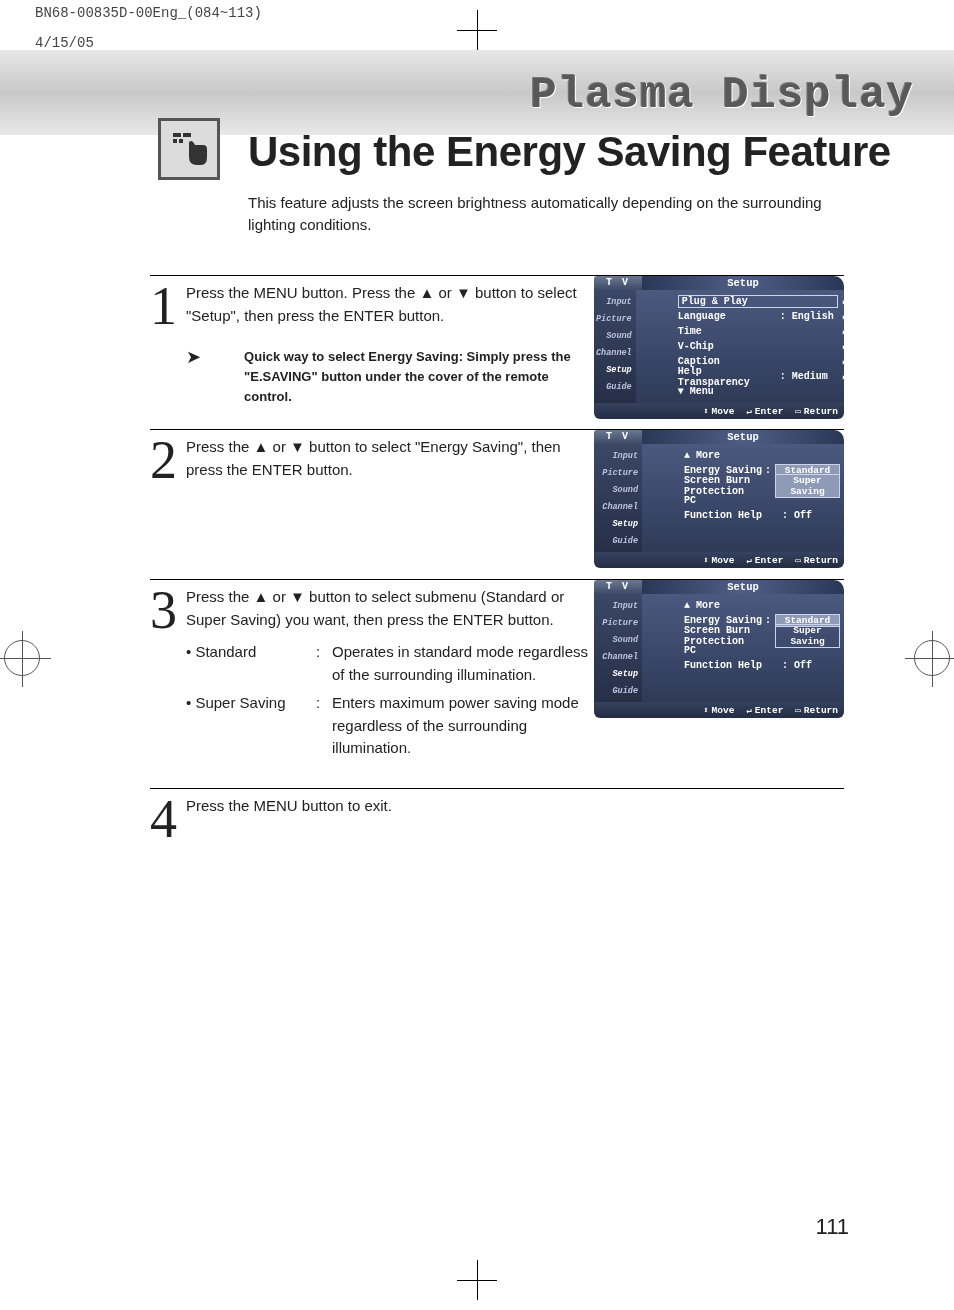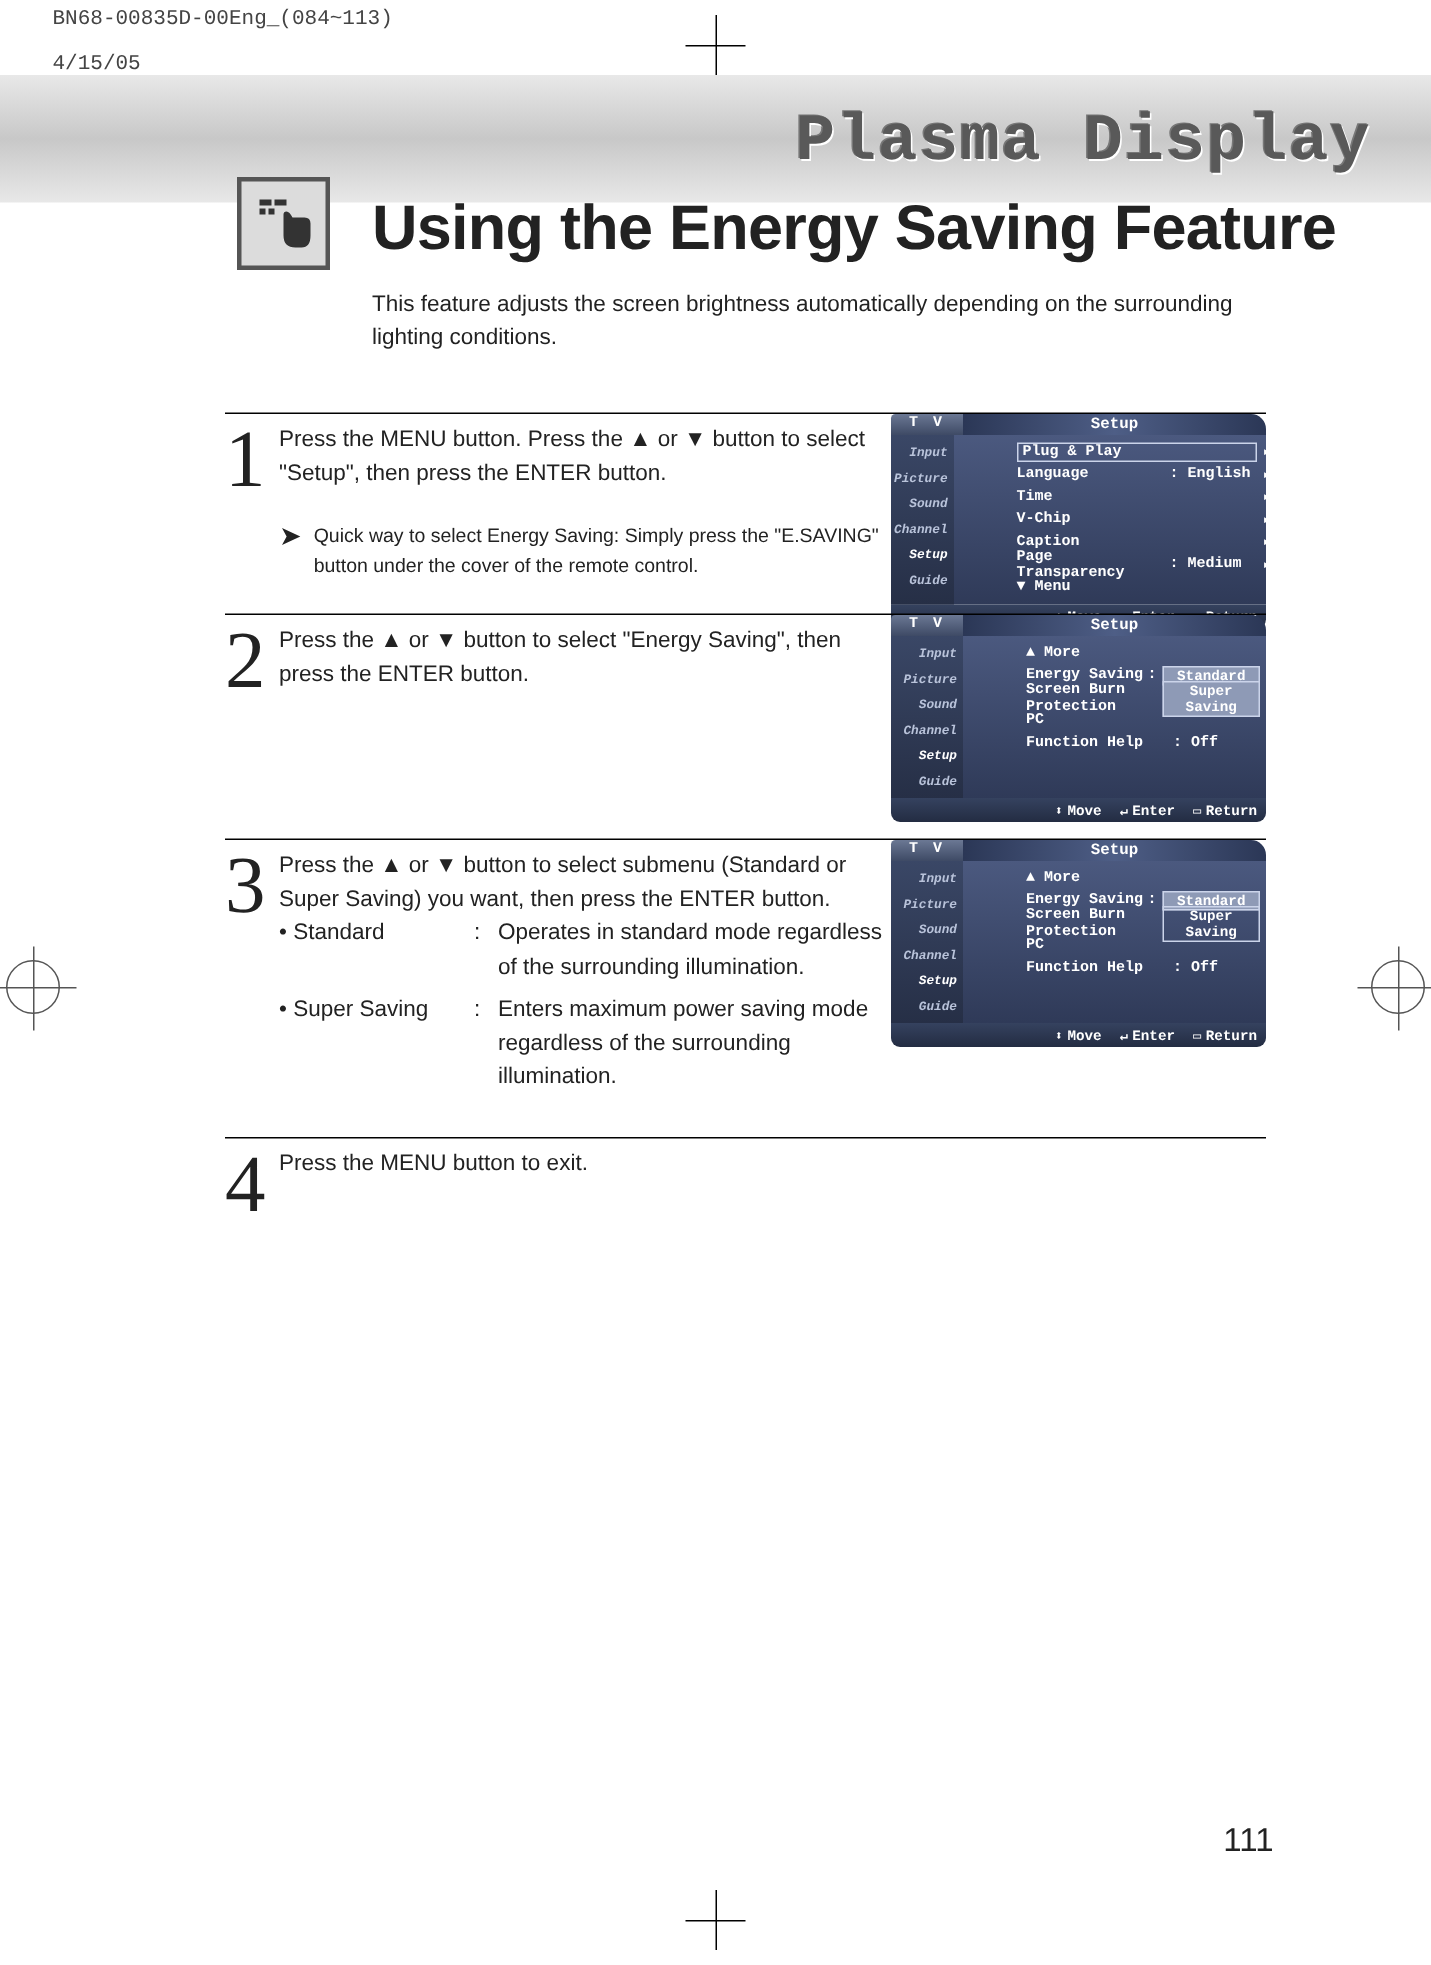--- a/index.html
+++ b/index.html
@@ -111,25 +111,26 @@
   .quick-tip {
     margin-top:20px;
     display:flex;
     gap:8px;
   }
   .arrow-marker {
     font-size:18px; color:#222; line-height:1.2;
   }
   .quick-tip-text {
     font-size:13px;
-    font-weight:400;
+    font-weight:700;
     font-family: Arial Narrow, Arial, sans-serif;
     line-height:1.55;
-  }
-  ul.bullets { list-style:none; }
+    margin-left:35px;
+  }
+  ul.bullets { list-style:none; margin-top:10px;}
   ul.bullets li { display:flex; margin-bottom:6px;}
   ul.bullets .bl-label { width:130px;}
   ul.bullets .bl-colon { width:16px;}
   ul.bullets .bl-desc { flex:1;}
 
   
   .osd {
     position:absolute;
     right:0;
     width:250px;
@@ -307,21 +308,21 @@
               <span class="lbl">V-Chip</span>
               <span class="val"></span>
               <span class="arrow-r">▸</span>
             </div>
           <div class="osd-row">
               <span class="lbl">Caption</span>
               <span class="val"></span>
               <span class="arrow-r">▸</span>
             </div>
           <div class="osd-row">
-              <span class="lbl">Page Transparency</span>
+              <span class="lbl">Help Transparency</span>
               <span class="val">: Medium</span>
               <span class="arrow-r">▸</span>
             </div>
           <div class="osd-row">
               <span class="lbl">▼ Menu</span>
             </div>
         </div>
       </div>
       <div class="osd-footer">
         <span class="fitem" data-icon="⬍">Move</span>

